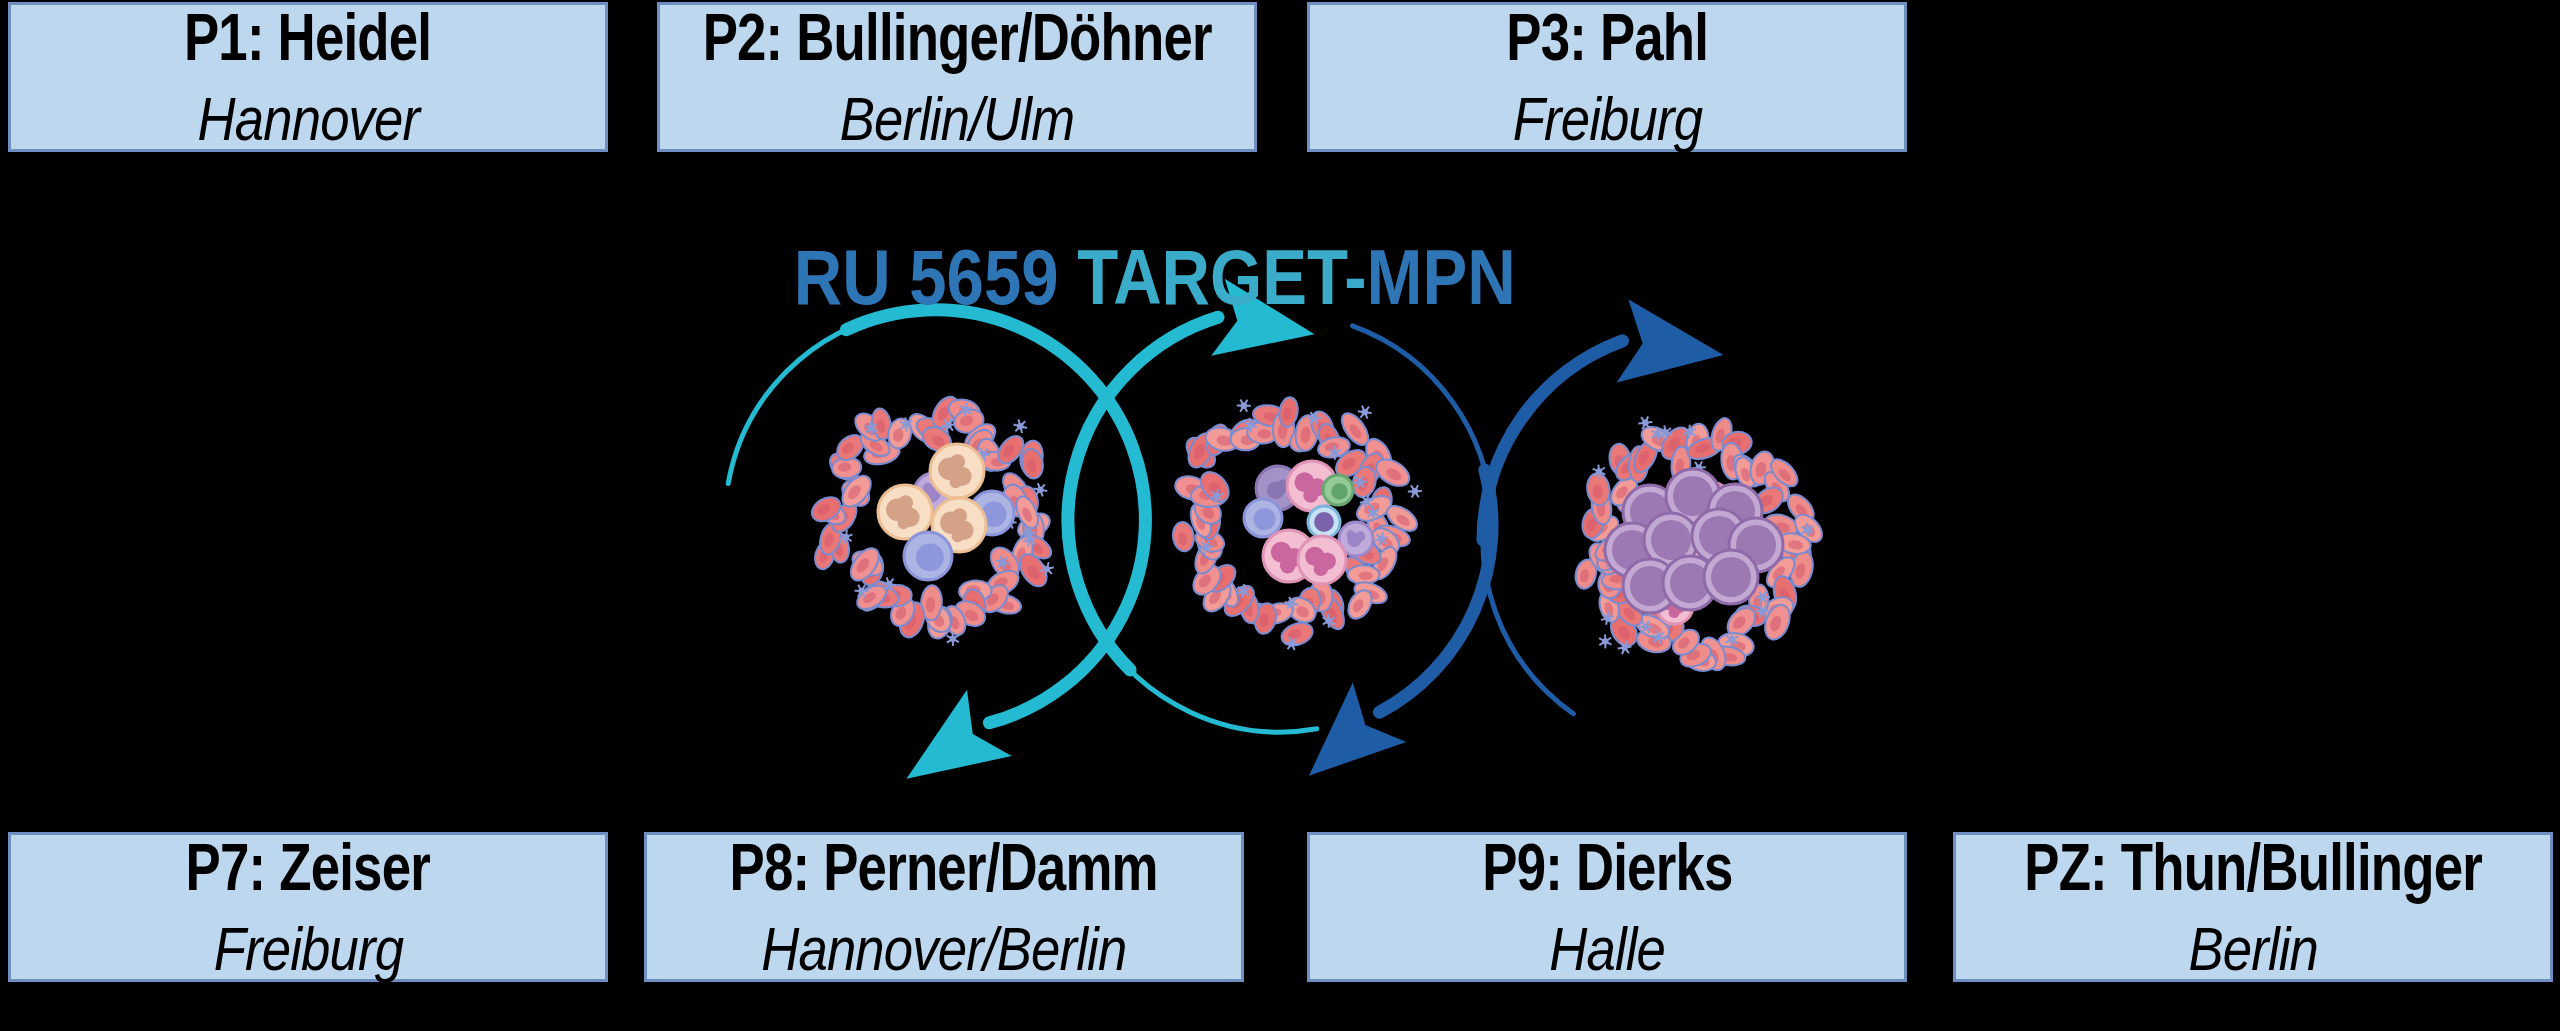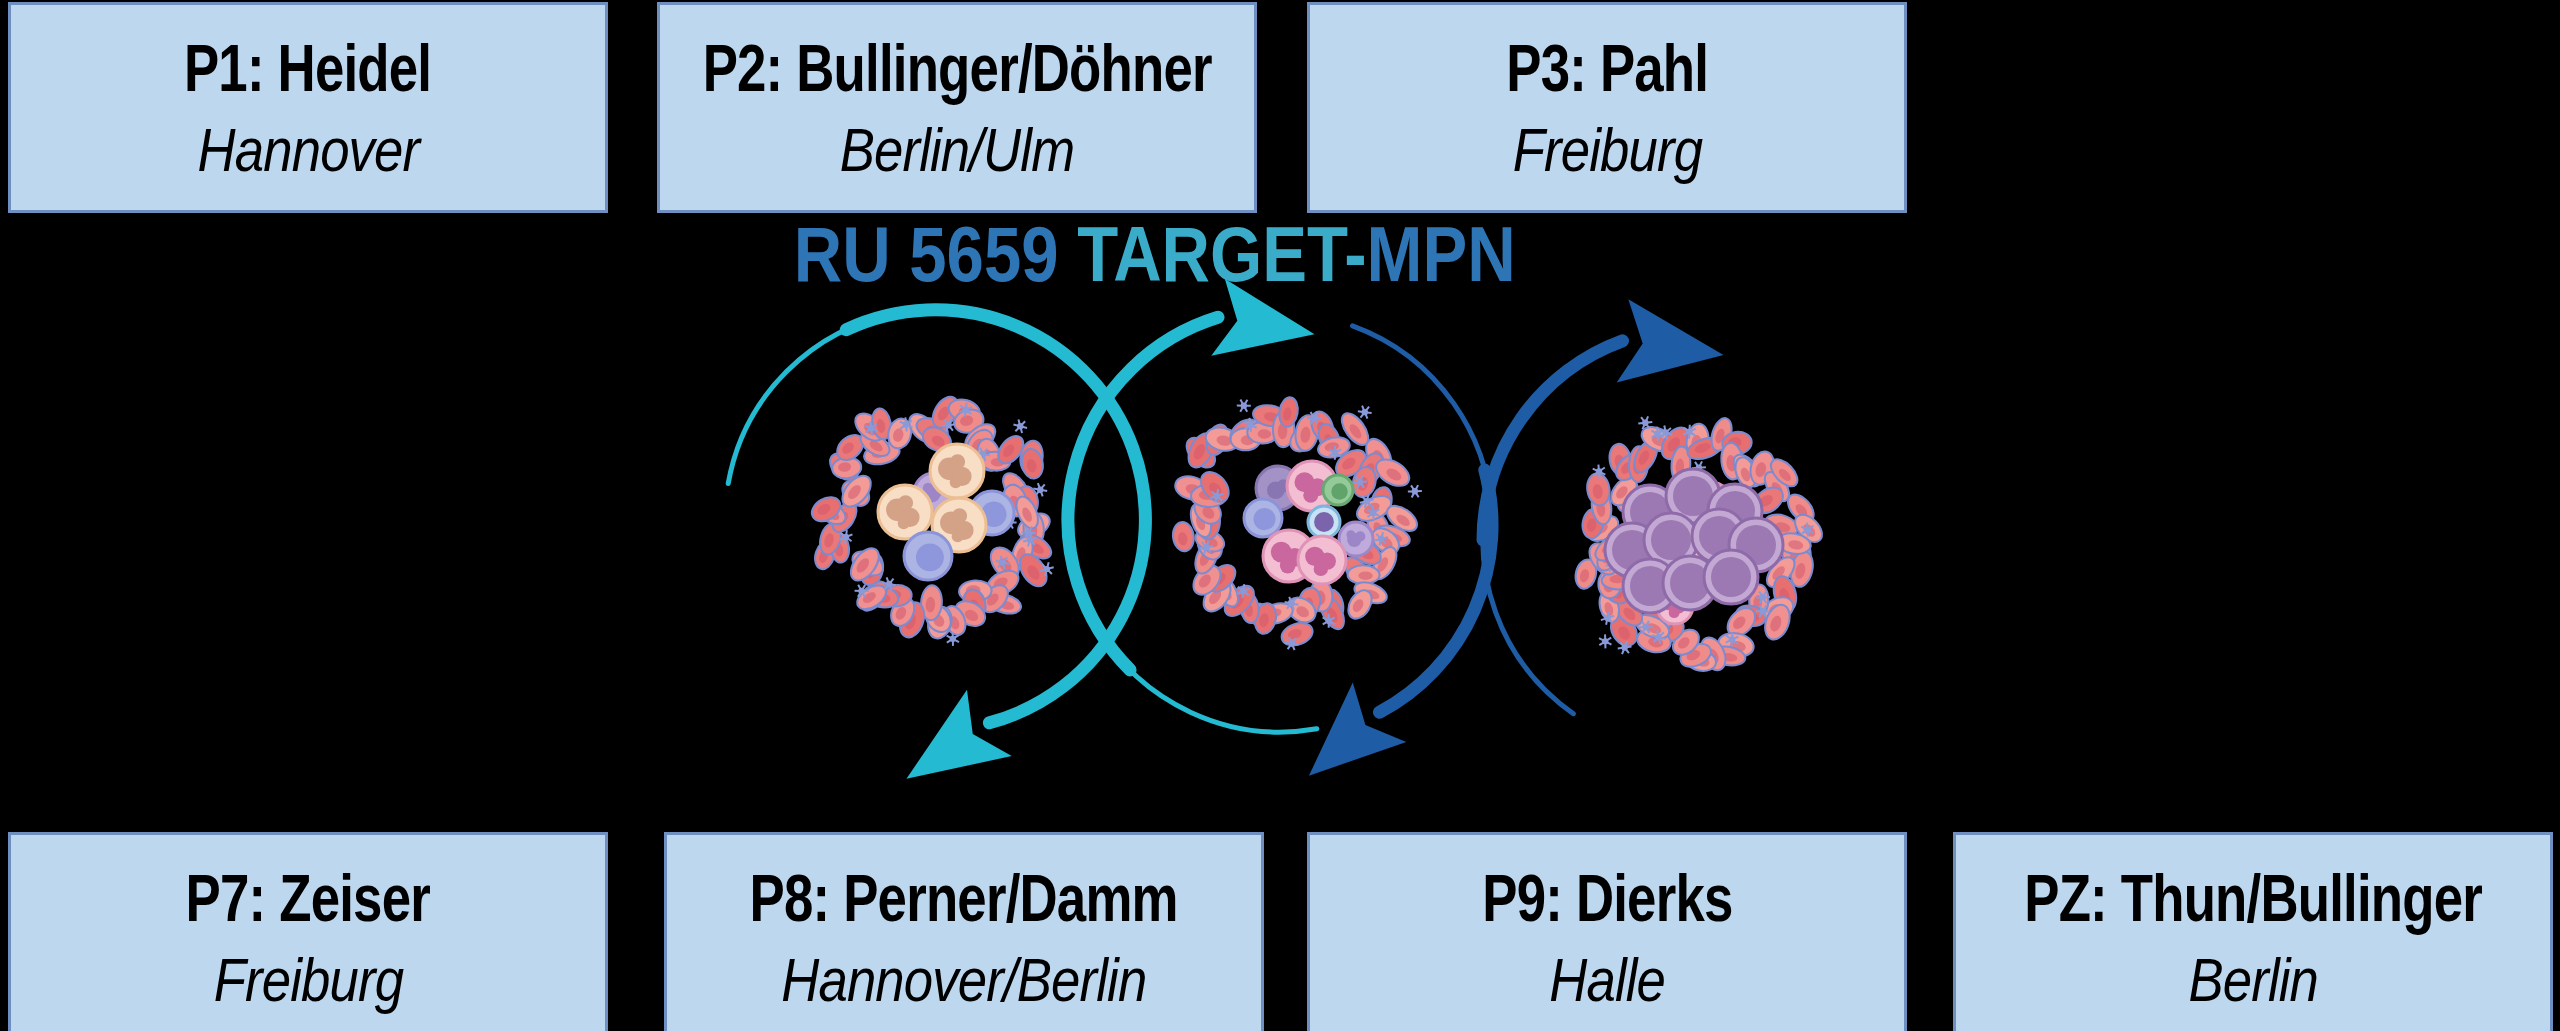--- a/index.html
+++ b/index.html
@@ -5,21 +5,21 @@
   html,body{margin:0;padding:0;background:#000;}
   #canvas{
     position:relative;
     width:2560px;height:1031px;
     background:var(--bg,#000);
     overflow:hidden;
     font-family:"Liberation Sans", sans-serif;
   }
   .box{
     position:absolute;
-    width:600px;height:211px;
+    width:600px;height:150px;
     background:var(--box-fill,#BDD7EE);
     border:3px solid var(--box-border,#6E8FBF);
     box-sizing:border-box;
     display:flex;flex-direction:column;
     align-items:center;justify-content:center;
     gap:18px;
     color:#000;
   }
   .box-title{
     font-size:66px;font-weight:700;letter-spacing:-1px;
@@ -32,26 +32,26 @@
     white-space:nowrap;line-height:1;
   }
   
   #box-p1{left:8px;top:2px}
   #box-p2{left:657px;top:2px}
   #box-p3{left:1307px;top:2px}
   #box-p4{left:1953px;top:2px}
   #box-p5{left:8px;top:421px}
   #box-p6{left:1953px;top:421px}
   #box-p7{left:8px;top:832px}
-  #box-p8{left:664px;top:832px}
+  #box-p8{left:644px;top:832px}
   #box-p9{left:1307px;top:832px}
   #box-pz{left:1953px;top:832px}
 
   #title{
-    position:absolute;left:655px;top:215px;width:1000px;
+    position:absolute;left:655px;top:238px;width:1000px;
     text-align:center;white-space:nowrap;
   }
   .title-line{
     display:inline-block;
     font-size:78px;font-weight:700;letter-spacing:0px;line-height:1;
     transform:scaleX(0.86);transform-origin:center;
   }
   .t-blue{color:var(--title-blue,#2E75B6)}
   .t-teal{color:var(--title-teal,#3AACC9)}
 

